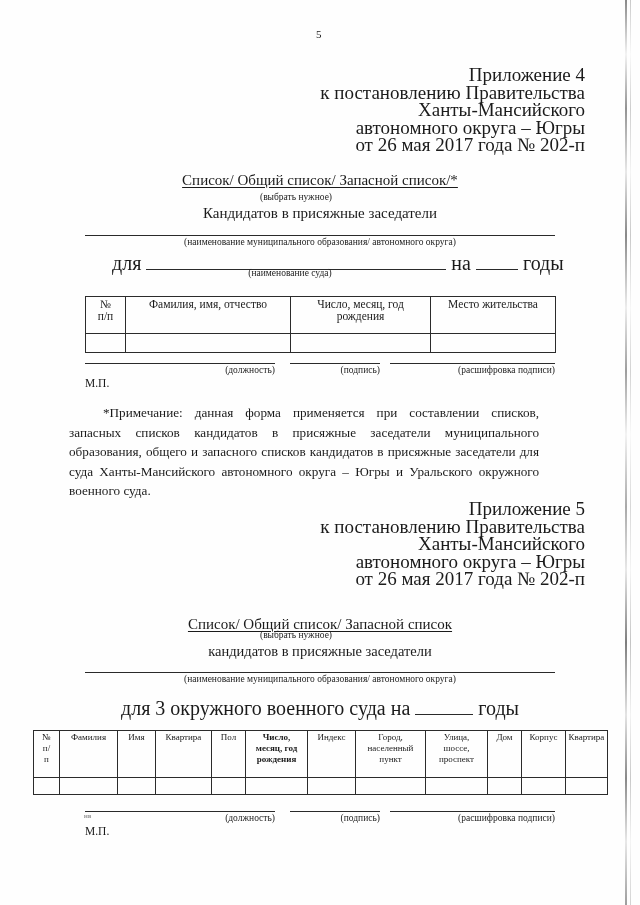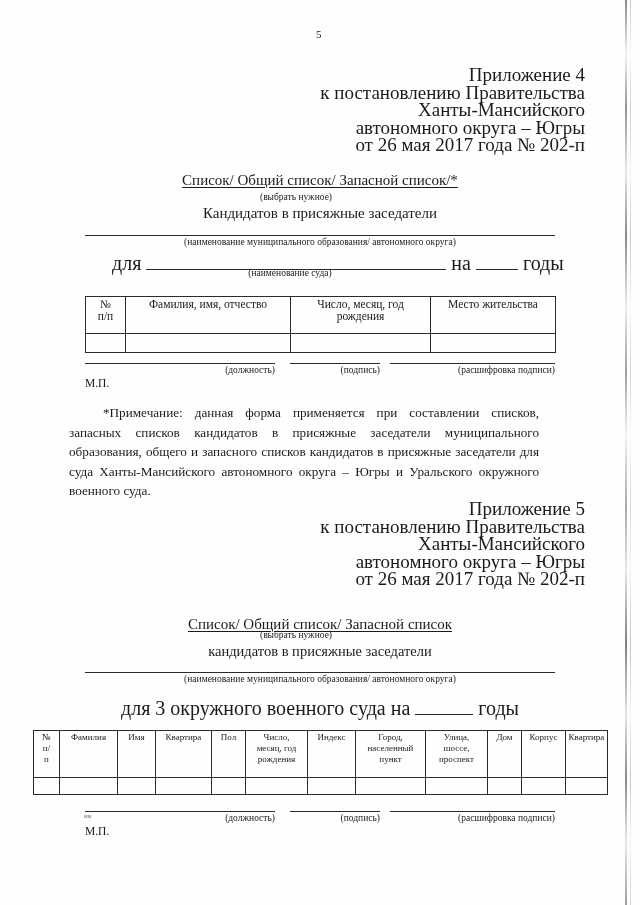--- a/index.html
+++ b/index.html
@@ -289,21 +289,21 @@
       </colgroup>
       <thead>
         <tr>
           <th style="white-space:pre-line;">№
 п/
 п</th>
           <th>Фамилия</th>
           <th>Имя</th>
           <th>Квартира</th>
           <th>Пол</th>
-          <th style="white-space:pre-line;">Число,
+          <th style="white-space:pre-line;font-weight:bold;">Число,
 месяц, год
 рождения</th>
           <th>Индекс</th>
           <th style="white-space:pre-line;">Город,
 населенный
 пункт</th>
           <th style="white-space:pre-line;">Улица,
 шоссе,
 проспект</th>
           <th>Дом</th>

